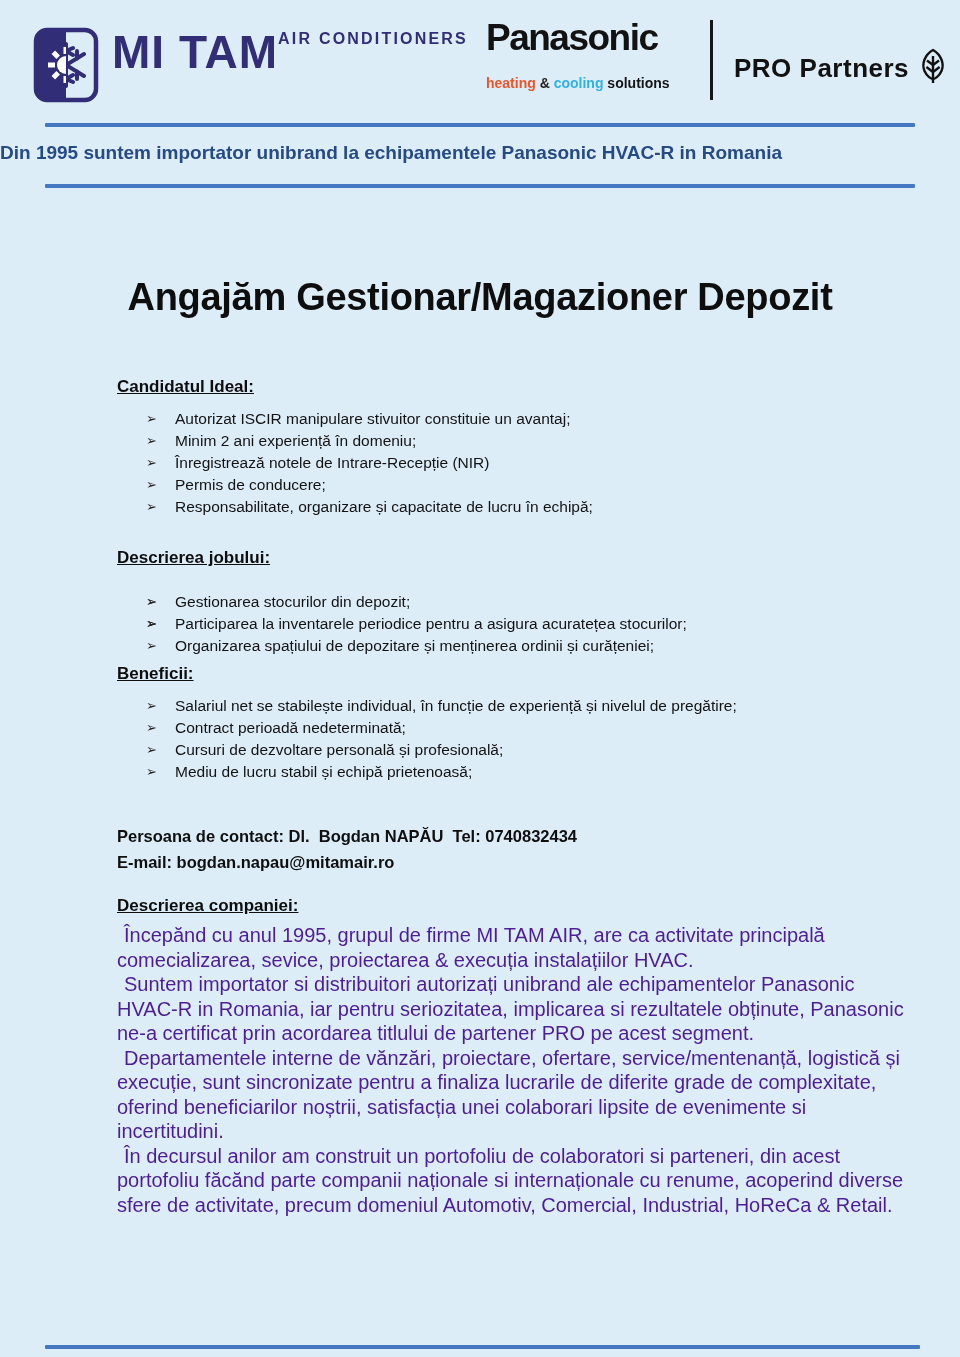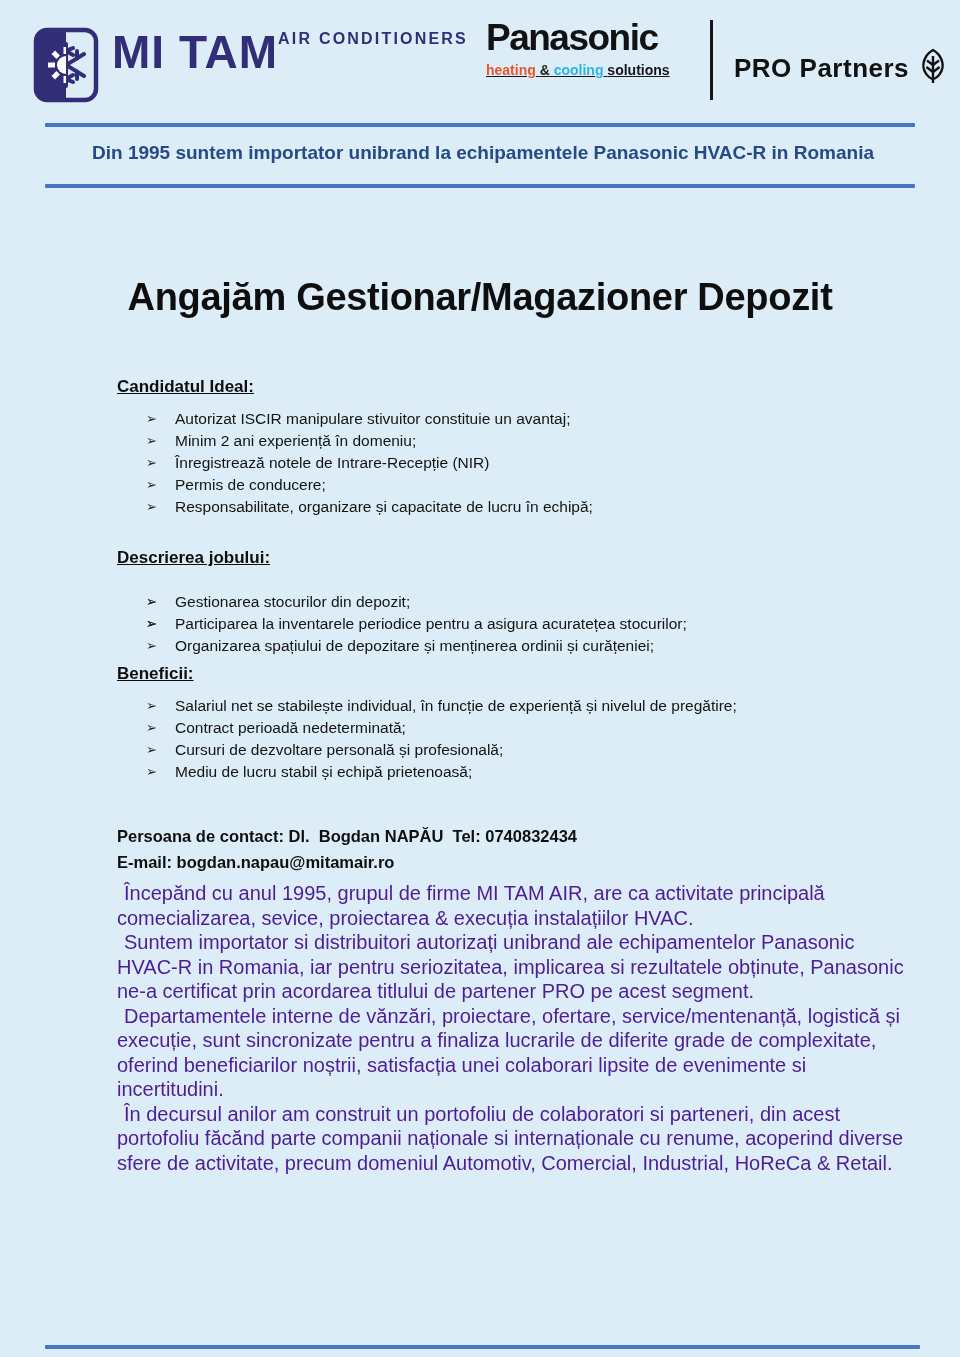--- a/index.html
+++ b/index.html
@@ -31,35 +31,35 @@
     color:var(--brand-navy);line-height:50px;
   }
   .brand-subtitle{
     font-size:16px;font-weight:700;letter-spacing:2.2px;
     color:var(--brand-navy);line-height:20px;margin-top:2px;
   }
   .panasonic{position:absolute;left:486px;top:18px;width:200px;}
   .panasonic-wordmark{
     font-size:37px;font-weight:800;letter-spacing:-1.5px;color:#121212;line-height:40px;
   }
-  .panasonic-tagline{margin-top:4px;font-size:14px;font-weight:700;letter-spacing:0px;white-space:nowrap;text-decoration:underline;}
+  .panasonic-tagline{margin-top:17px;font-size:14px;font-weight:700;letter-spacing:0px;white-space:nowrap;}
   .panasonic-tagline .heating{color:var(--panasonic-heating);}
   .panasonic-tagline .amp{color:#222;}
   .panasonic-tagline .cooling{color:var(--panasonic-cooling);}
   .panasonic-tagline .solutions{color:#151515;}
   .vertical-divider{position:absolute;left:710px;top:20px;width:3px;height:80px;background:#15151a;}
   .pro{position:absolute;left:734px;top:48px;display:flex;align-items:center;gap:9px;}
   .pro-label{font-size:26px;font-weight:800;letter-spacing:0.5px;color:#121212;white-space:nowrap;}
   .leaf{display:inline-block;}
   
   .rule{height:4px;background:var(--rule-blue);margin:0 45px 0 45px;border-radius:1px;}
   .rule-top{margin-top:5px;}
   .banner{
-    margin-top:15px;text-align:center;
-    font-size:19px;font-weight:700;color:var(--banner-navy);line-height:22px;padding-left:6px;
+    margin-top:15px;
+    font-size:19px;font-weight:700;color:var(--banner-navy);line-height:22px;
   }
   .rule-mid{margin-top:20px;}
   
   .page-title{
     margin-top:88px;text-align:center;
     font-size:38px;font-weight:800;letter-spacing:-0.3px;color:#0e0e0e;line-height:42px;
   }
   
   .content{margin:0 55px 0 117px;width:795px;}
   .section-heading{
@@ -262,20 +262,21 @@
           <span class="marker">➢</span>
           <span class="li-text">Mediu de lucru stabil și echipă prietenoasă;</span>
         </li>
       </ul>
 
     <div class="contact">
       <div>Persoana de contact: Dl.  Bogdan NAPĂU  Tel: 0740832434</div>
       <div>E-mail: bogdan.napau@mitamair.ro</div>
     </div>
 
+    <h2 class="section-heading h-company">Descrierea companiei:</h2>
     <div class="company-paragraphs">
 
         <p>Începănd cu anul 1995, grupul de firme MI TAM AIR, are ca activitate principală comecializarea, sevice, proiectarea &amp; execuția instalațiilor HVAC.</p>
 
         <p>Suntem importator si distribuitori autorizați unibrand ale echipamentelor Panasonic HVAC-R in Romania, iar pentru seriozitatea, implicarea si rezultatele obținute, Panasonic ne-a certificat prin acordarea titlului de partener PRO pe acest segment.</p>
 
         <p>Departamentele interne de vănzări, proiectare, ofertare, service/mentenanță, logistică și execuție, sunt sincronizate pentru a finaliza lucrarile de diferite grade de complexitate, oferind beneficiarilor noștrii, satisfacția unei colaborari lipsite de evenimente si incertitudini.</p>
 
         <p>În decursul anilor am construit un portofoliu de colaboratori si parteneri, din acest portofoliu făcănd parte companii naționale si internaționale cu renume, acoperind diverse sfere de activitate, precum domeniul Automotiv, Comercial, Industrial, HoReCa &amp; Retail.</p>
       </div>

